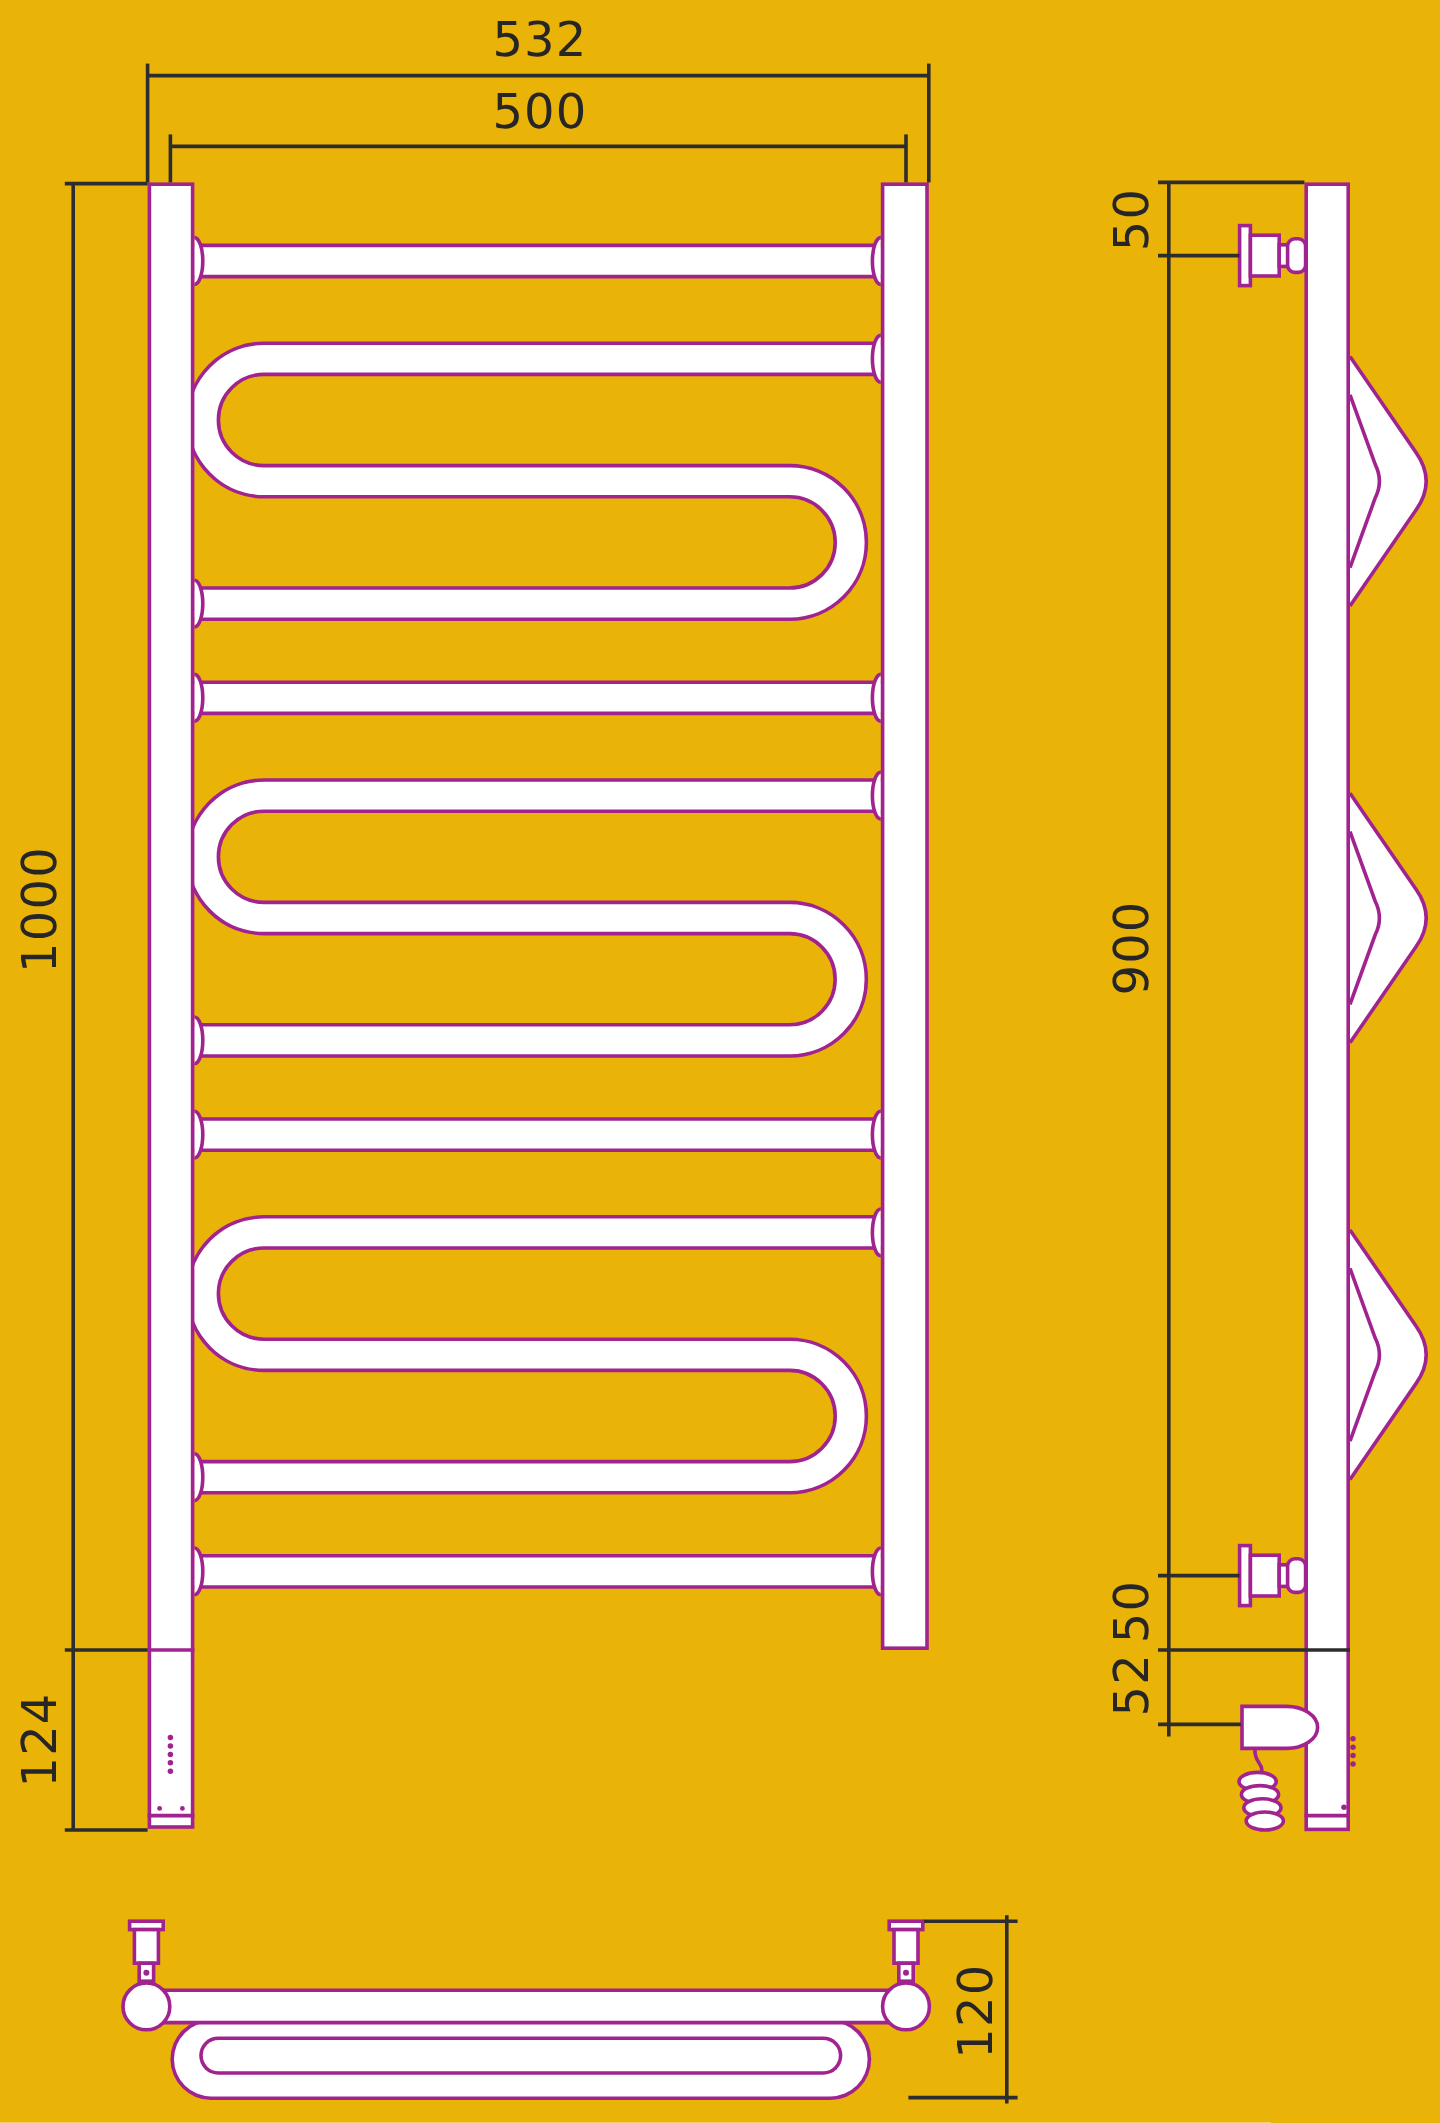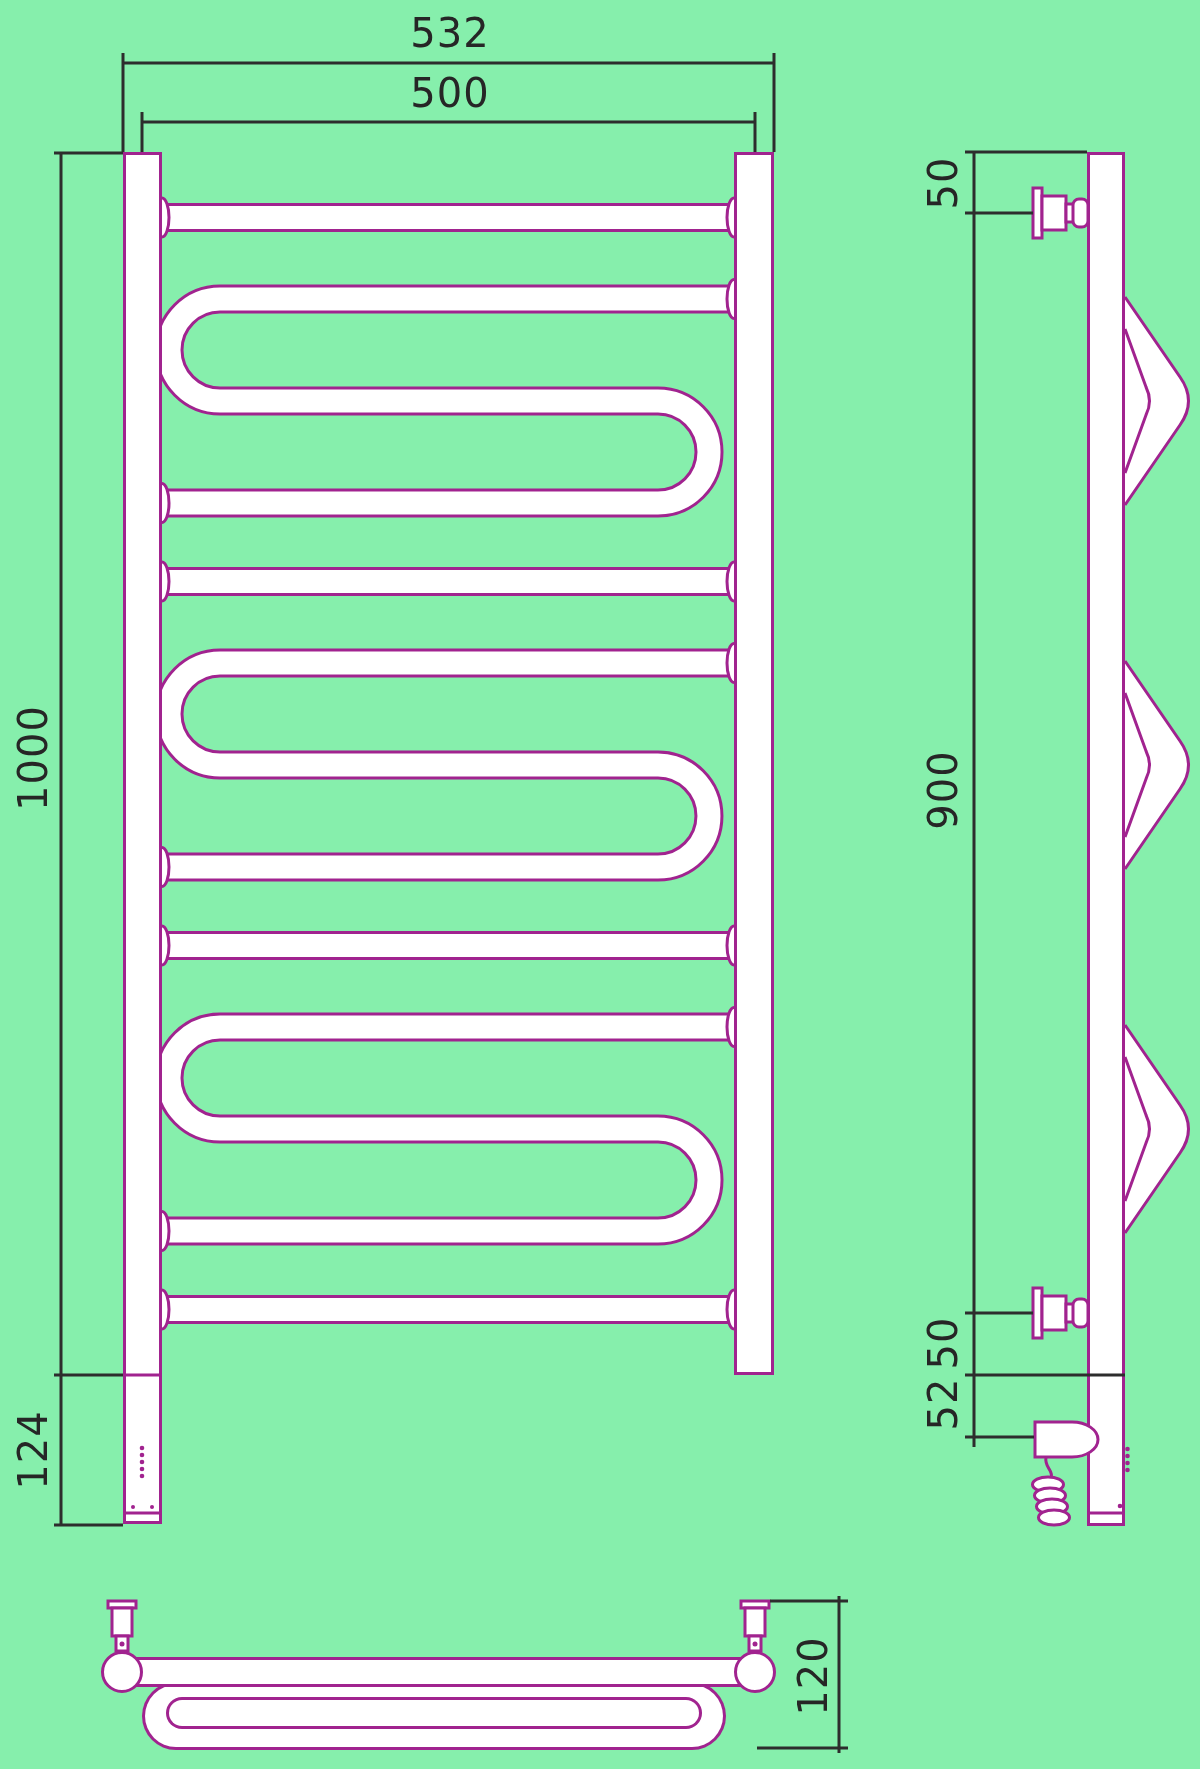--- a/index.html
+++ b/index.html
@@ -1,16 +1,16 @@
 <!DOCTYPE html>
 <html><head>
 <meta charset="utf-8">
 <style>
   html,body{margin:0;padding:0;background:#ffffff;}
-  #stage{position:relative;width:1200px;height:1769px;background:#86efac;overflow:hidden;}
+  #stage{position:relative;width:1200px;height:1769px;background:#eab308;overflow:hidden;}
   svg{position:absolute;left:0;top:0;}
   svg text{font-family:"DejaVu Sans","Liberation Sans",sans-serif;font-size:40px;letter-spacing:1px;}
 </style>
 </head>
 <body>
 
 <div id="stage">
 <svg width="1200" height="1769" viewBox="0 0 1200 1769">
 
   <g fill="none" stroke="#A1238F">

